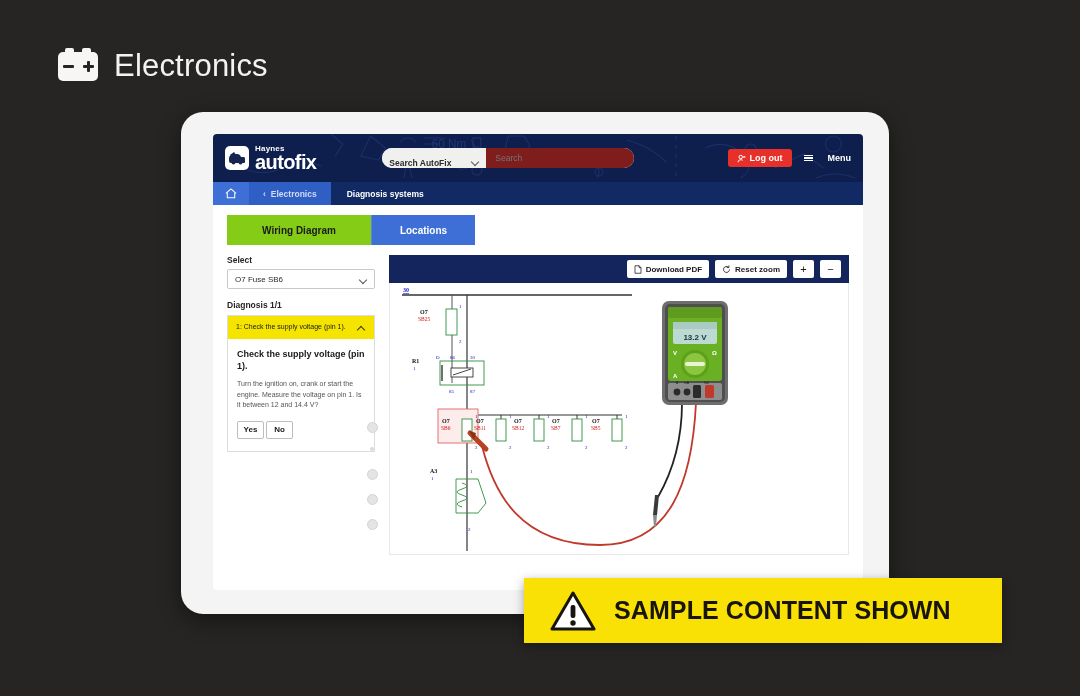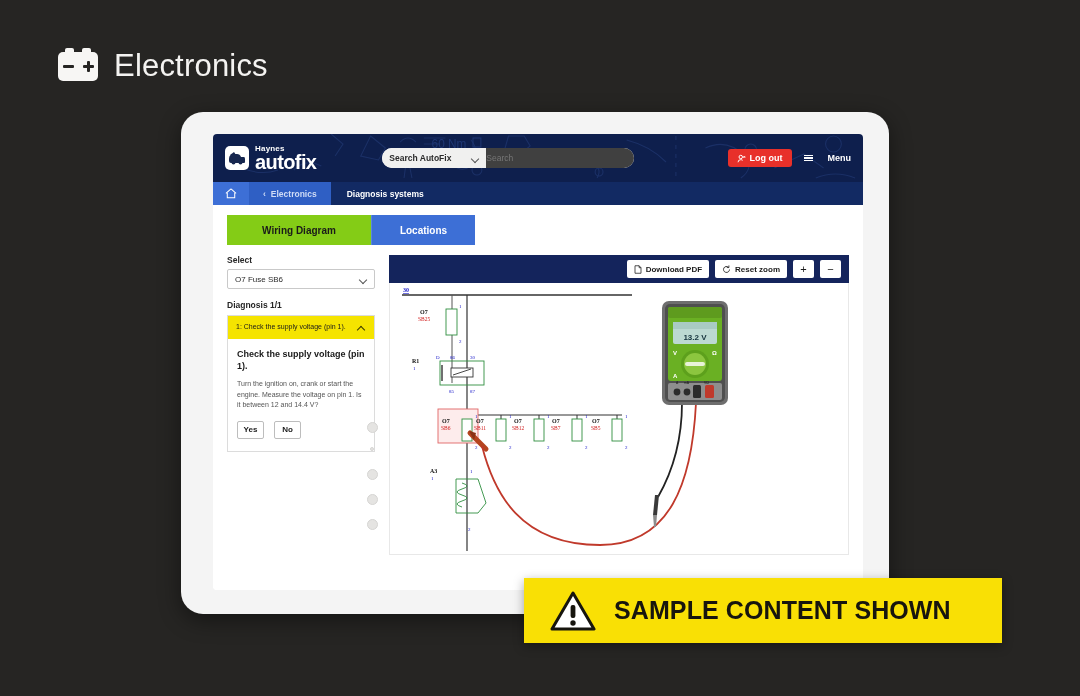--- a/index.html
+++ b/index.html
@@ -87,33 +87,33 @@
   .logo-top { color: #fff; font-size: 8px; font-weight: 700; letter-spacing: .2px; margin-bottom: -1px;}
   .logo-bot { color: #fff; font-size: 20px; font-weight: 800; letter-spacing: -.6px; }
 
   .search-wrap {
     z-index: 2; margin-left: 66px;
     display: flex; align-items: center;
     background: #fff; border-radius: 13px; height: 20px; width: 252px;
     overflow: hidden;
   }
   .search-select {
-    display: flex; align-items: center; justify-content: space-between;
+    display: flex; justify-content: space-between;
     width: 104px; height: 100%; padding: 16px 7px;
     font-size: 8.5px; font-weight: 700; color: #2b2b2b; background: #f0f0ef;
   }
   .chev { width: 7px; height: 7px; position: relative; }
   .chev::after {
     content:""; position:absolute; left:0; top:1px;
     width:5px; height:5px; border-right:1.2px solid #555; border-bottom:1.2px solid #555;
     transform: rotate(45deg);
   }
   .search-input {
     flex: 1; height: 100%; border: none; outline: none;
-    font-size: 8.5px; color: #8e8e8e; background: #404040;
+    font-size: 8.5px; color: #8e8e8e; padding-left: 9px; background: #7f1d1d;
     font-family: "Liberation Sans", sans-serif;
   }
   .hdr-right { margin-left: auto; display: flex; align-items: center; gap: 12px; z-index: 2; }
   .logout-btn {
     background: #e8302a; color: #fff; font-size: 9px; font-weight: 700;
     border-radius: 3px; padding: 4px 9px; display: flex; align-items: flex-end; gap: 4px;
     border: none; cursor: pointer; font-family: "Liberation Sans", sans-serif;
   }
   .menu-btn {
     color: #fff; font-size: 9px; font-weight: 700; display: flex; align-items: center; gap: 15px;
@@ -163,21 +163,21 @@
   .diag-q-text { font-size: 7px; color: #1a1a1a; line-height: 1.35; flex: 1; font-weight: 500;}
   .chev-up { width: 8px; height: 8px; position: relative; flex: 0 0 8px; margin-top: 3px;}
   .chev-up::after {
     content:""; position:absolute; left:0; top:2px;
     width:5px; height:5px; border-left:1.2px solid #3a3a00; border-top:1.2px solid #3a3a00;
     transform: rotate(45deg);
   }
   .diag-body { padding: 9px 9px 12px 9px; }
   .diag-h { font-size: 9px; font-weight: 700; color: #1a1a1a; line-height: 1.35; margin-bottom: 7px; }
   .diag-p { font-size: 7px; color: #555; line-height: 1.5; margin-bottom: 10px; }
-  .yn { display: flex; gap: 10px; }
+  .yn { display: flex; gap: 2px; }
   .yn button {
     min-width: 27px; height: 18px; border: 1px solid #bdbdbd; background: #fff;
     font-size: 8px; font-weight: 700; color: #1a1a1a; border-radius: 2px; cursor: pointer;
     font-family: "Liberation Sans", sans-serif;
   }
 
   
   .right-pane { flex: 1; }
   .viewer-toolbar {
     background: #14245c; height: 28px; display: flex; align-items: center;

